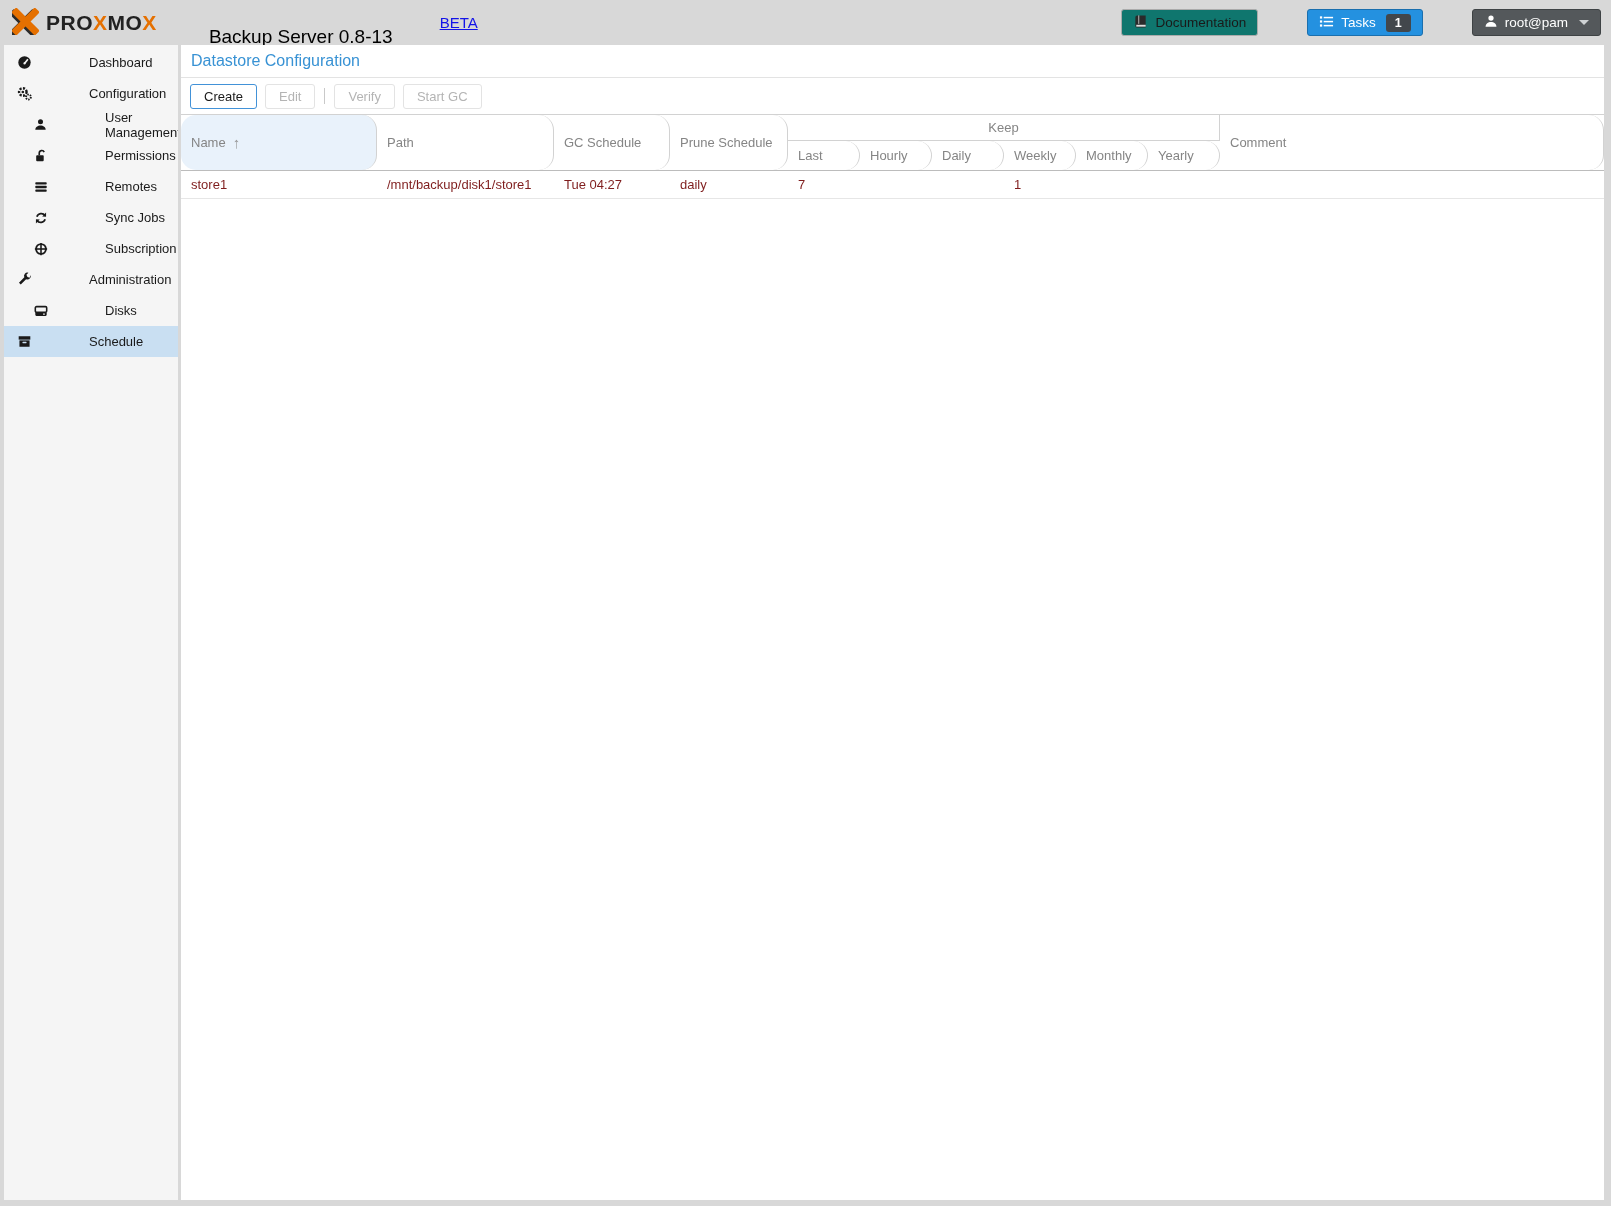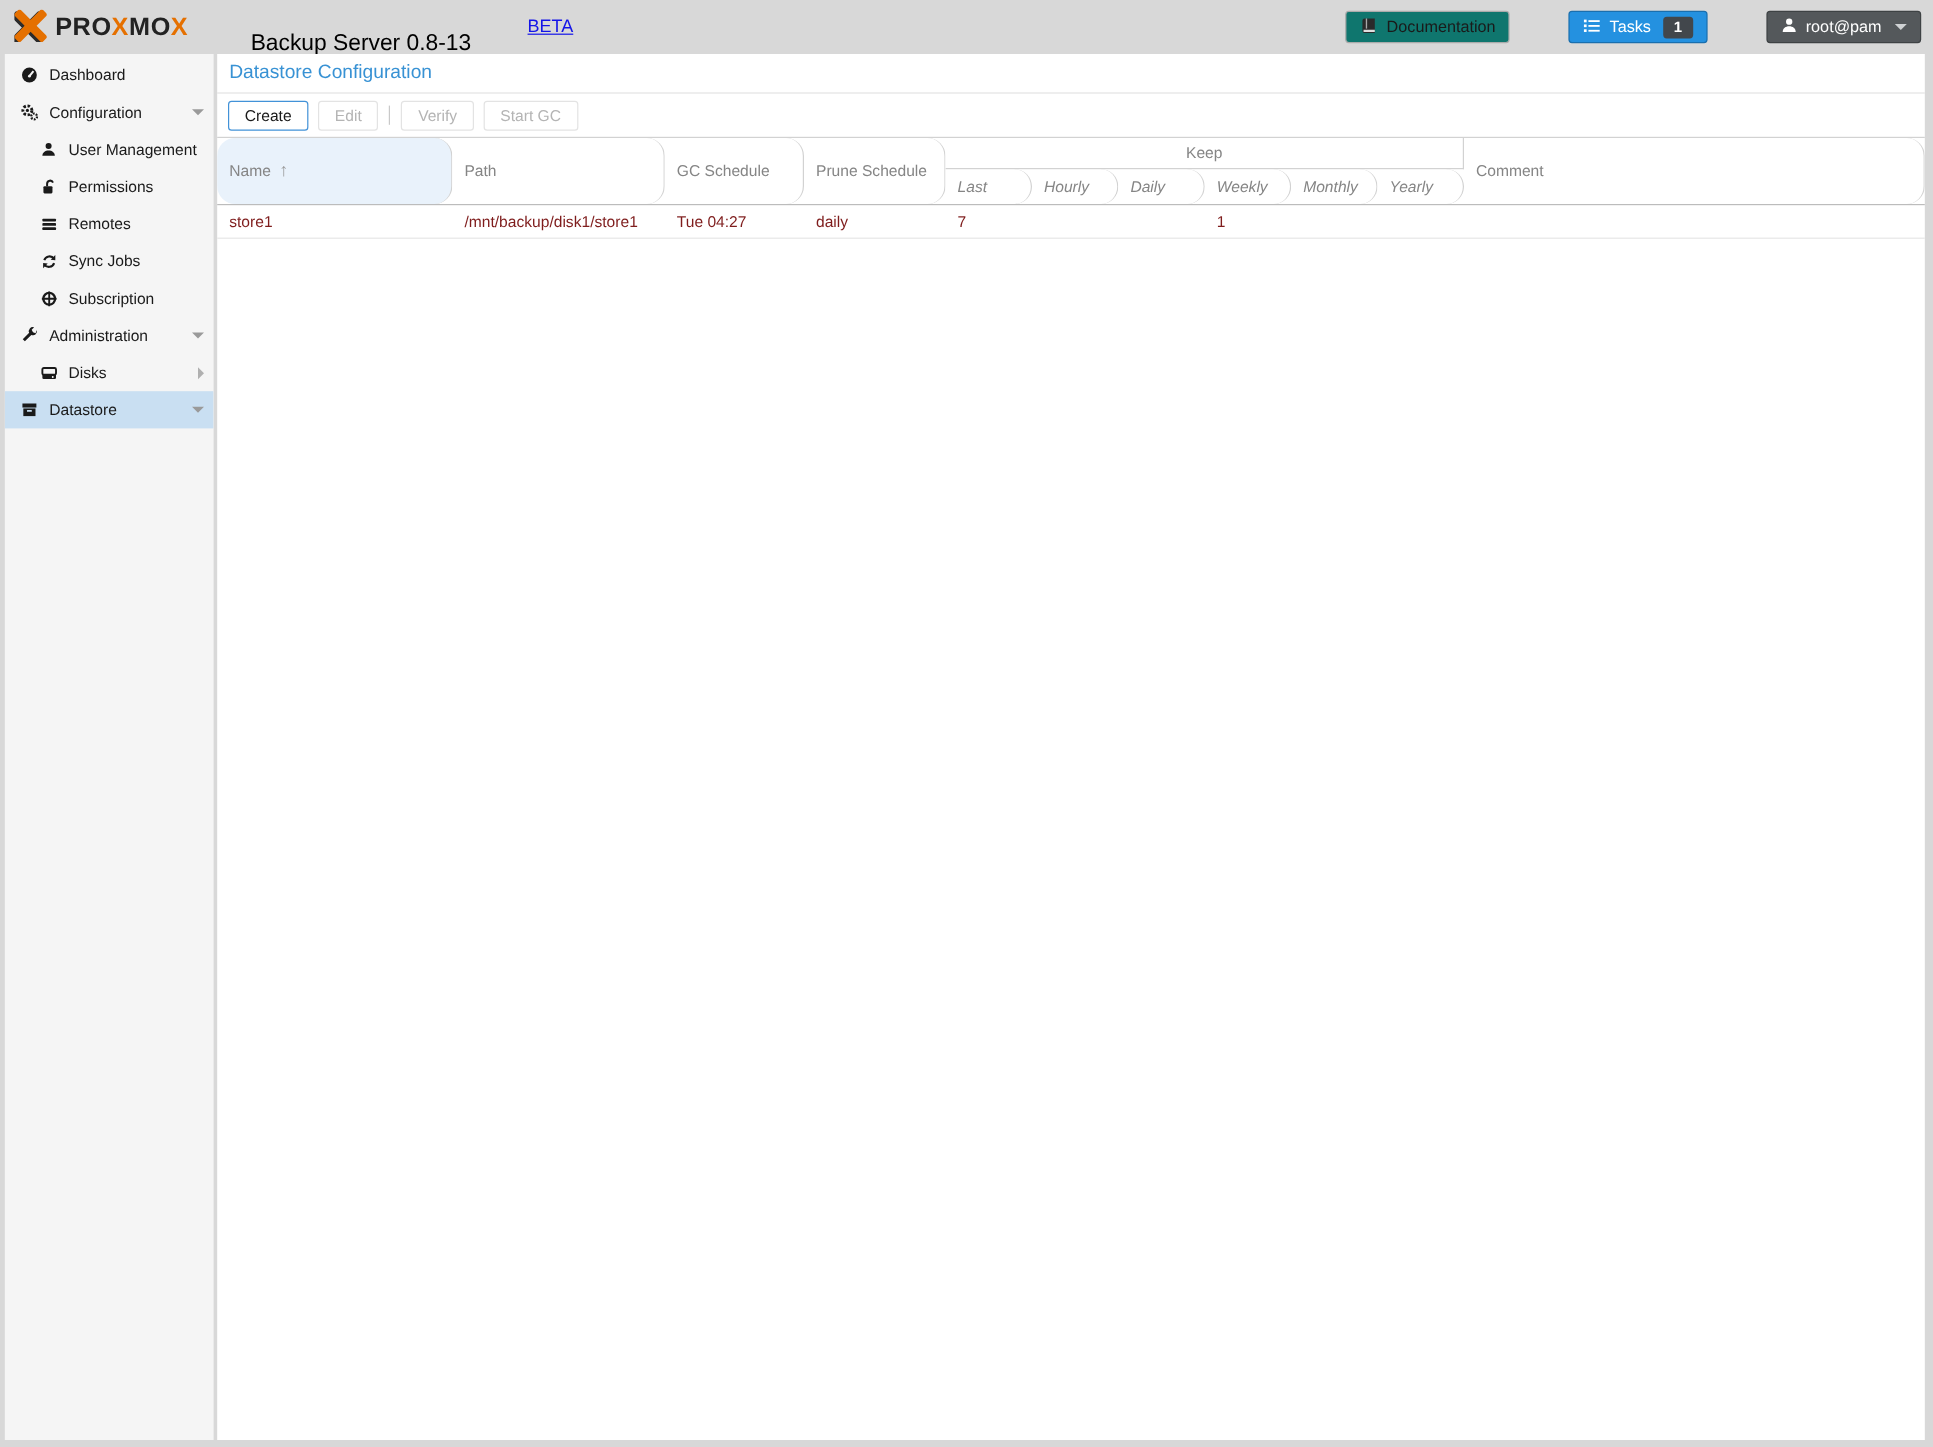--- a/index.html
+++ b/index.html
@@ -51,21 +51,21 @@
     padding: 0 7px 6px 4px; background: #d8d8d8;
     min-height: 0;
   }
   .sidebar { flex: 0 0 174px; background: #f5f5f5; overflow: hidden; }
   .main { flex: 1; background: #ffffff; display: flex; flex-direction: column; min-width: 0; }
 
   
   .nav { padding-top: 2px; }
   .nav-item {
     height: 31px; display: flex; align-items: center;
-    padding: 0 8px 0 12px; cursor: pointer; color: #1a1a1a;
+    padding: 0 8px 0 12px; cursor: pointer; color: #1a1a1a; gap: 48px;
   }
   .nav-item.lvl1 { padding-left: 28px; }
   .nav-item.selected { background: #c9dff2; }
   .nav-icon { width: 17px; display: inline-flex; justify-content: center; margin-right: 8px; flex: 0 0 17px; }
   .nav-label { flex: 1; font-size: 13px; }
   .chev { width: 0; height: 0; }
   .chev.down { border-left: 5px solid transparent; border-right: 5px solid transparent; border-top: 5px solid #9a9a9a; }
   .chev.right { border-top: 5px solid transparent; border-bottom: 5px solid transparent; border-left: 5px solid #b0b0b0; }
 
   
@@ -86,21 +86,21 @@
   .thead { display: flex; border-top: 1px solid #d2d2d2; border-bottom: 1px solid #bcbcbc; height: 57px; color: #858585; }
   .th {
     display: flex; align-items: center; padding: 0 10px;
     border-right: 1px solid #d2d2d2; cursor: pointer; overflow: hidden; white-space: nowrap; border-radius: 15px;
   }
   .th.sorted { background: #e9f2fb; }
   .sort-arrow { margin-left: 7px; font-size: 15px; color: #9a9a9a; }
   .keep-col { display: flex; flex-direction: column; border-right: none; padding: 0; }
   .keep-title { height: 28px; display: flex; align-items: center; justify-content: center; border-bottom: 1px solid #d2d2d2; border-right: 1px solid #d2d2d2; }
   .keep-subs { display: flex; height: 29px; }
-  .keep-subs .th { height: 29px; font-style: italic; }
+  .keep-subs .th { height: 29px; }
   .w-name { width: 196px; }
   .w-path { width: 177px; }
   .w-gc { width: 116px; }
   .w-prune { width: 118px; }
   .w-keep { width: 72px; }
   .w-keepgroup { width: 432px; }
   .w-comment { flex: 1; }
   .tr { display: flex; height: 28px; border-bottom: 1px solid #e6e6e6; cursor: pointer; color: #7f1d1d; }
   .td { display: flex; align-items: center; padding: 0 10px; overflow: hidden; white-space: nowrap; }
   .tbody { flex: 1; }
@@ -271,21 +271,21 @@
         </div>
 
         <div class="nav-item lvl0 selected">
           <span class="nav-icon">
             <svg width="15" height="15" viewBox="0 0 16 16">
               <rect x="1.8" y="2.4" width="12.4" height="3.6" fill="#1a1a1a"></rect>
               <rect x="2.6" y="6.8" width="10.8" height="6.8" fill="#1a1a1a"></rect>
               <rect x="5.8" y="8.2" width="4.4" height="1.6" rx="0.5" fill="#c9dff2"></rect>
             </svg>
           </span>
-          <span class="nav-label">Datastore</span>
+          <span class="nav-label">Schedule</span>
           <span class="chev down"></span>
         </div>
 
       </div>
     </div>
 
     <div class="main">
 
       <div class="titlebar">
         <span class="page-title">Datastore Configuration</span>

